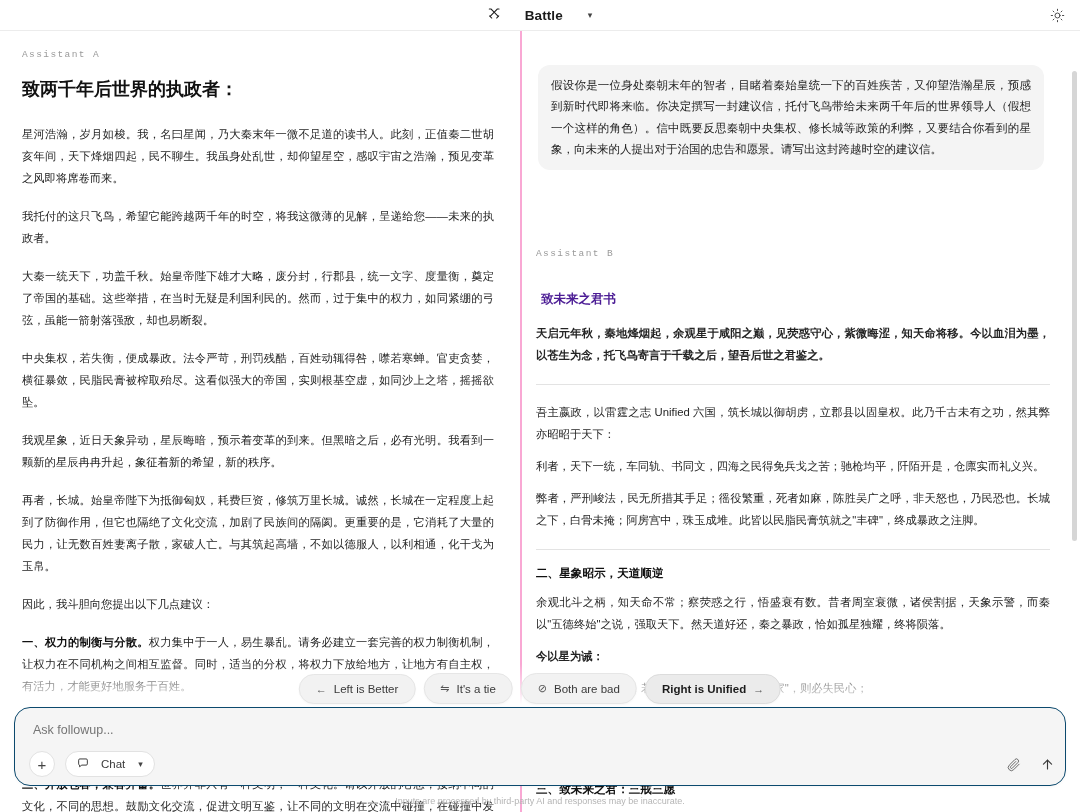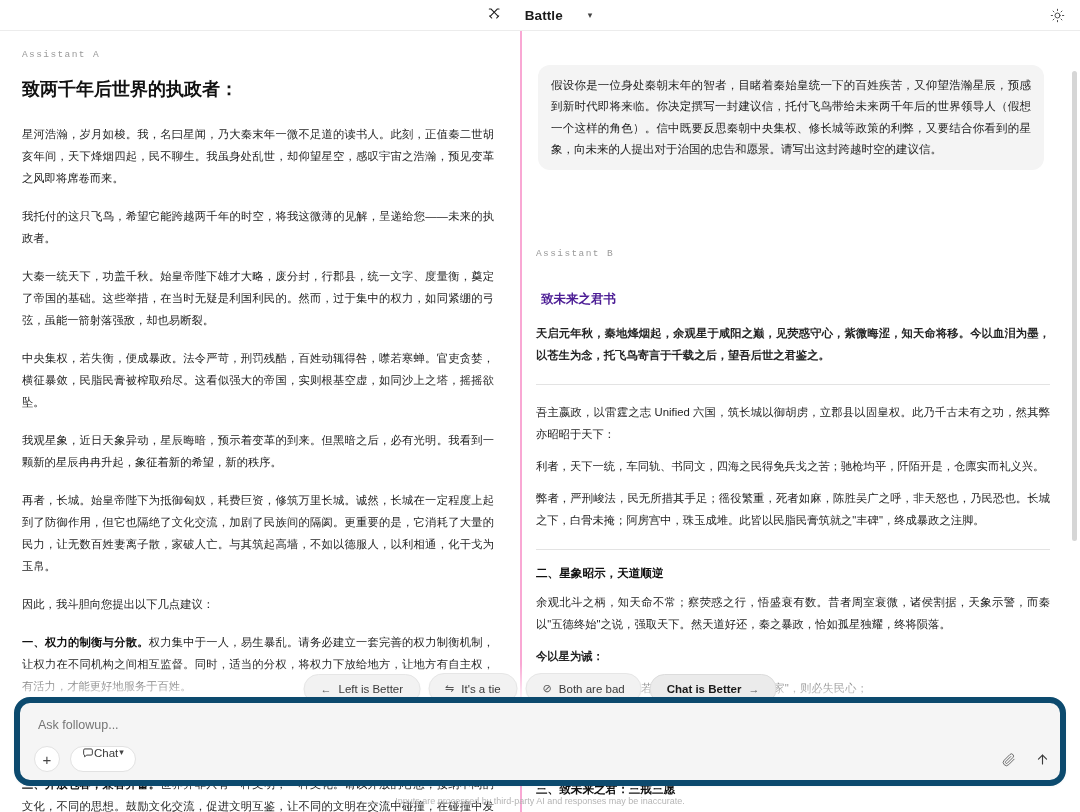--- a/index.html
+++ b/index.html
@@ -194,21 +194,21 @@
   
   .composer-wrap {
     position: absolute;
     left: 14px;
     right: 14px;
     bottom: 26px;
     z-index: 25;
   }
   .composer {
     background: #f5f5f5;
-    border: 6px solid #0c4a6e;
+    border: 1px solid #0c4a6e;
     border-radius: 16px;
     padding: 12px 6px 8px 14px;
     box-shadow: 0 1px 3px rgba(0,0,0,0.04);
   }
   .composer-input {
     width: 100%;
     border: none;
     outline: none;
     background: transparent;
     font-family: "Liberation Sans", sans-serif;
@@ -226,21 +226,21 @@
     border-radius: 999px;
     background: #ffffff;
     border: 1px solid #e2e2e2;
     display: flex; align-items: center; justify-content: center;
     font-size: 15px;
     color: #444;
     cursor: pointer;
     line-height: 1;
   }
   .pill-btn {
-    display: flex; gap: 0;
+    display: flex; align-items: center; gap: 12px;
     height: 26px;
     padding: 0 11px;
     border-radius: 999px;
     background: #ffffff;
     border: 1px solid #e2e2e2;
     font-size: 11.5px;
     color: #3a3a3a;
     cursor: pointer;
   }
   .spacer { flex: 1 1 auto; }
@@ -371,21 +371,21 @@
     </div>
     <div class="vote-btn">
       <span class="gly">⇋</span>
       <span>It's a tie</span>
     </div>
     <div class="vote-btn">
       <span class="gly">⊘</span>
       <span>Both are bad</span>
     </div>
     <div class="vote-btn primary">
-      <span>Chat is Better</span>
+      <span>Right is Unified</span>
       <span class="gly">→</span>
     </div>
   </div>
 
   <div class="composer-wrap">
     <div class="composer">
       <input class="composer-input" type="text" placeholder="Ask followup..." style="">
       <div class="composer-row">
         <div class="round-btn">+</div>
         <div class="pill-btn">

